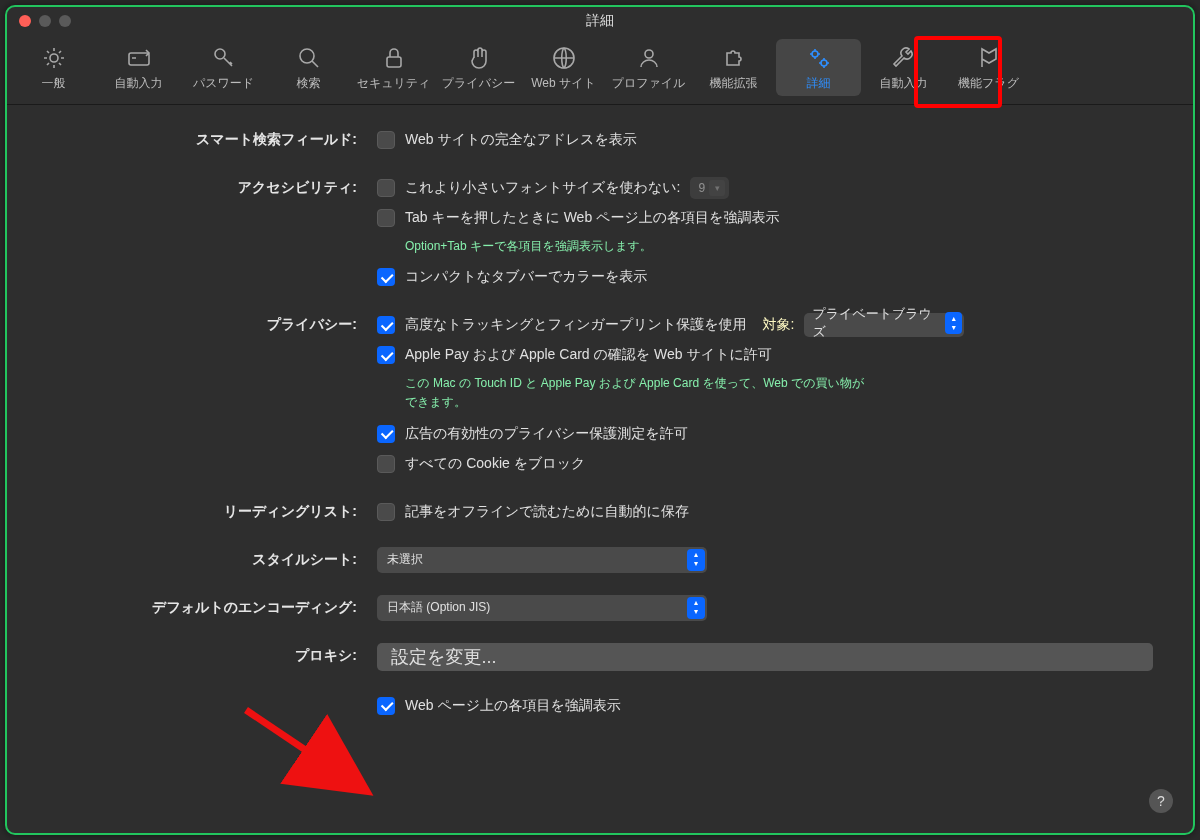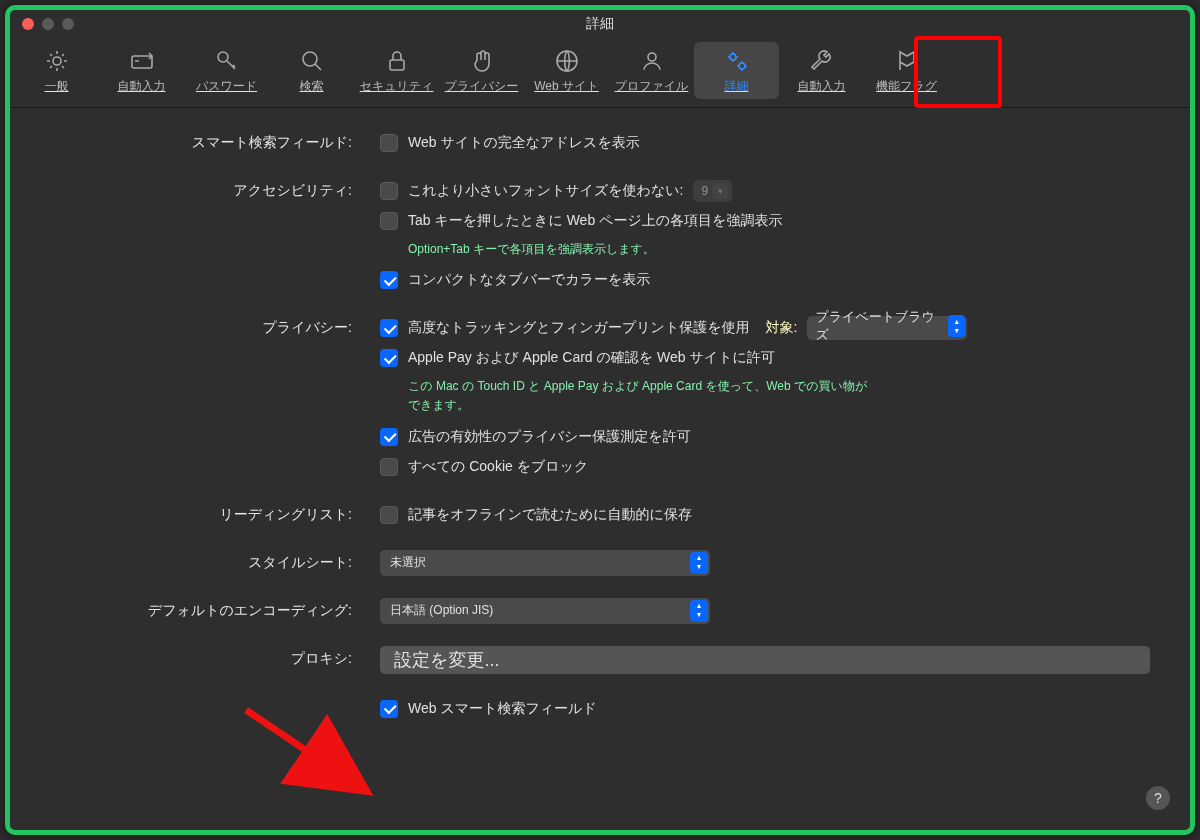--- a/index.html
+++ b/index.html
@@ -11,21 +11,21 @@
     font-size: 14px;
     color: #e0e0e0;
     overflow: hidden;
     position: relative;
   }
   .window {
     width: 1190px;
     height: 830px;
     margin: 5px;
     background: #2e2e2e;
-    border: 5px solid #22c55e;
+    border: 2px solid #22c55e;
     border-radius: 10px;
     box-shadow: 0 0 8px rgba(0,0,0,0.5);
     position: relative;
     overflow: hidden;
   }
   .titlebar {
     height: 28px;
     display: flex;
     align-items: center;
     padding: 0 12px;
@@ -42,21 +42,20 @@
     text-align: center;
     font-size: 14px;
     font-weight: 500;
     color: #ddd;
   }
   .toolbar {
     display: flex;
     padding: 4px 20px 8px 4px;
     border-bottom: 1px solid #1a1a1a;
     gap: 0;
-    text-decoration: underline;
   }
   .toolbtn {
     flex: 0 0 auto;
     width: 85px;
     display: flex;
     flex-direction: column;
     align-items: center;
     gap: 2px;
     padding: 4px 0 4px 0;
     color: #bdbdbd;
@@ -76,24 +75,25 @@
     overflow: auto;
   }
   .row {
     display: flex;
     align-items: flex-start;
     margin-bottom: 8px;
   }
   .label-col {
     width: 330px;
     text-align: right;
-    padding-right: 28px;
+    padding-right: 20px;
     padding-top: 4px;
     font-size: 14px;
     color: #e5e5e5;
+    font-weight: bold;
   }
   .ctrl-col {
     flex: 1;
     display: flex;
     flex-direction: column;
     gap: 4px;
   }
   .group-gap { height: 14px; }
   .chk-line {
     display: flex;
@@ -270,20 +270,28 @@
       </div>
       <div class="toolbtn">
         <div class="ticon">
           <svg width="26" height="26" fill="none" stroke-width="1.6">
             <circle cx="13" cy="9" r="4"></circle>
             <path d="M5 22c0-4 4-7 8-7s8 3 8 7"></path>
           </svg>
         </div>
         <span>プロファイル</span>
       </div>
+      <div class="toolbtn">
+        <div class="ticon">
+          <svg width="26" height="26" fill="none" stroke-width="1.6">
+            <path d="M6 8h4a2 2 0 1 1 4 0h4v4a2 2 0 1 1 0 4v4H6V8z"></path>
+          </svg>
+        </div>
+        <span>機能拡張</span>
+      </div>
       <div class="toolbtn active">
         <div class="ticon">
           <svg width="26" height="26" fill="none" stroke-width="1.6">
             <circle cx="9" cy="9" r="3"></circle>
             <circle cx="18" cy="18" r="3"></circle>
             <path d="M9 4v2M9 12v2M4 9h2M12 9h2M18 13v2M18 21v2M13 18h2M21 18h2"></path>
           </svg>
         </div>
         <span>詳細</span>
       </div>
@@ -419,21 +427,21 @@
       </div>
     </div>
 
     <div class="group-gap"></div>
 
     <div class="row">
       <div class="label-col"></div>
       <div class="ctrl-col">
         <div class="chk-line">
           <div class="chk checked"></div>
-          <span>Web スマート検索フィールド</span>
+          <span>Web ページ上の各項目を強調表示</span>
         </div>
       </div>
     </div>
 
   </div>
 
   <div class="help-btn">
     <span>?</span>
   </div>
 </div>

